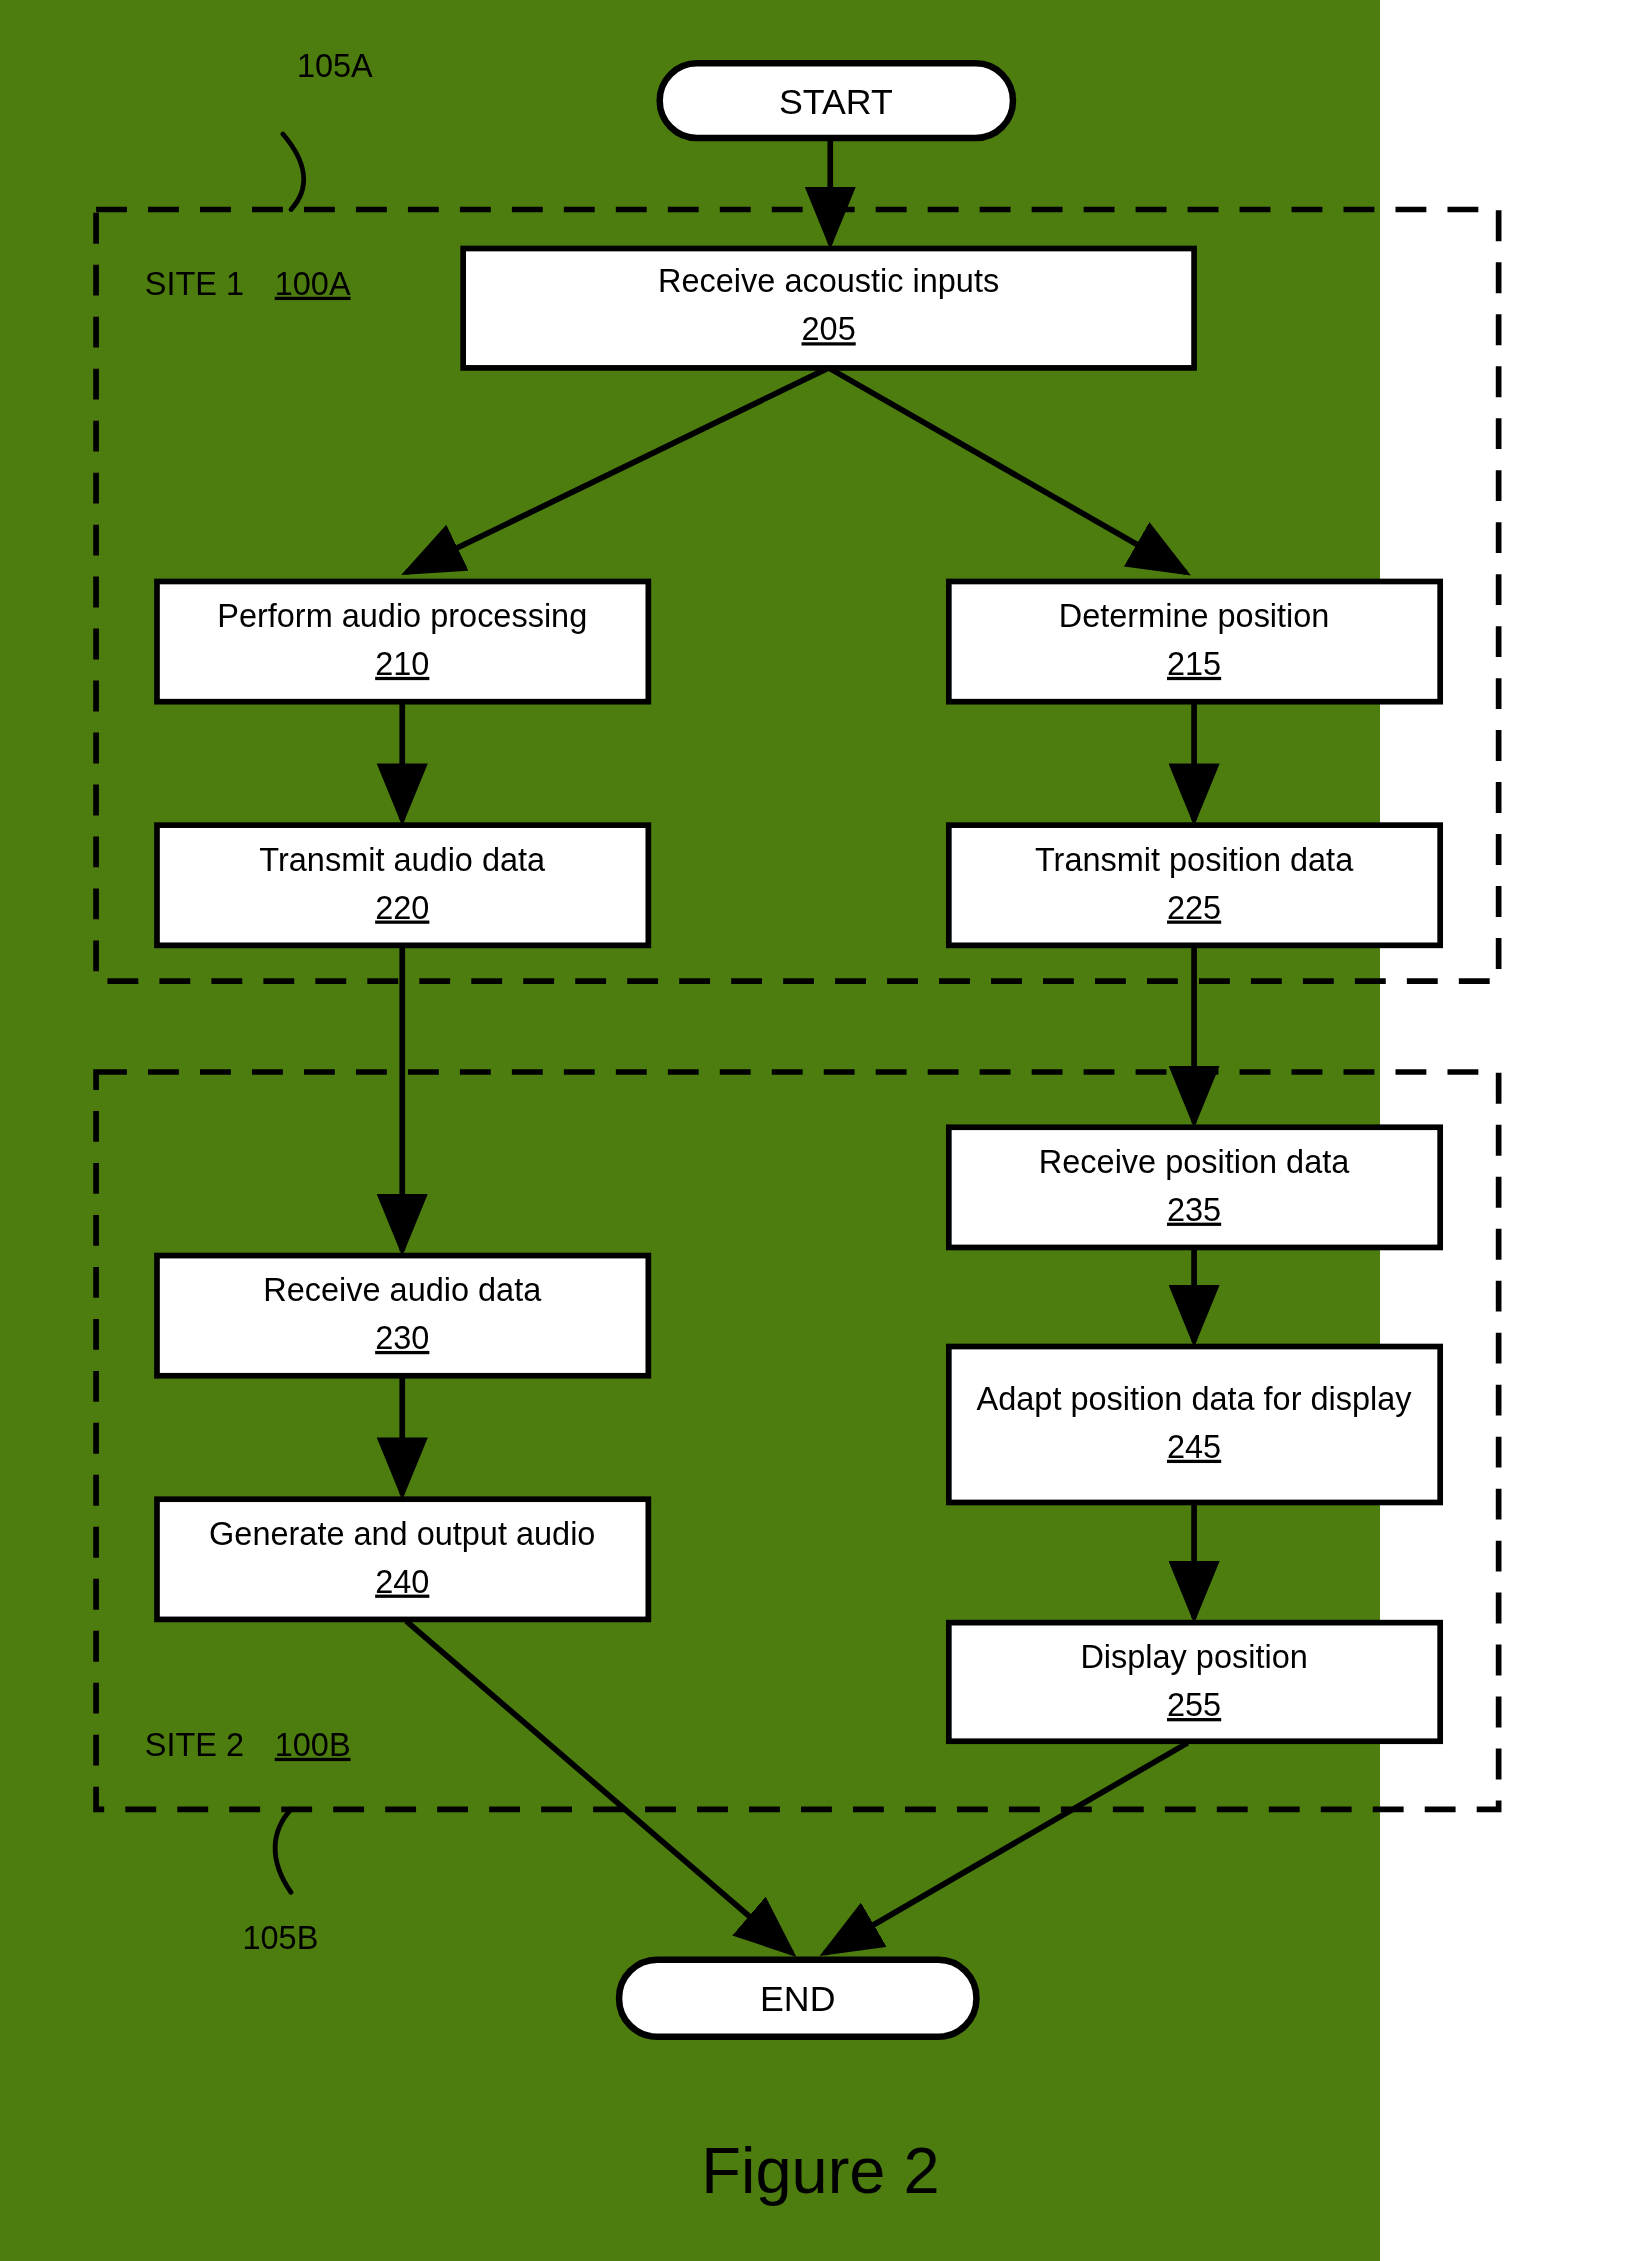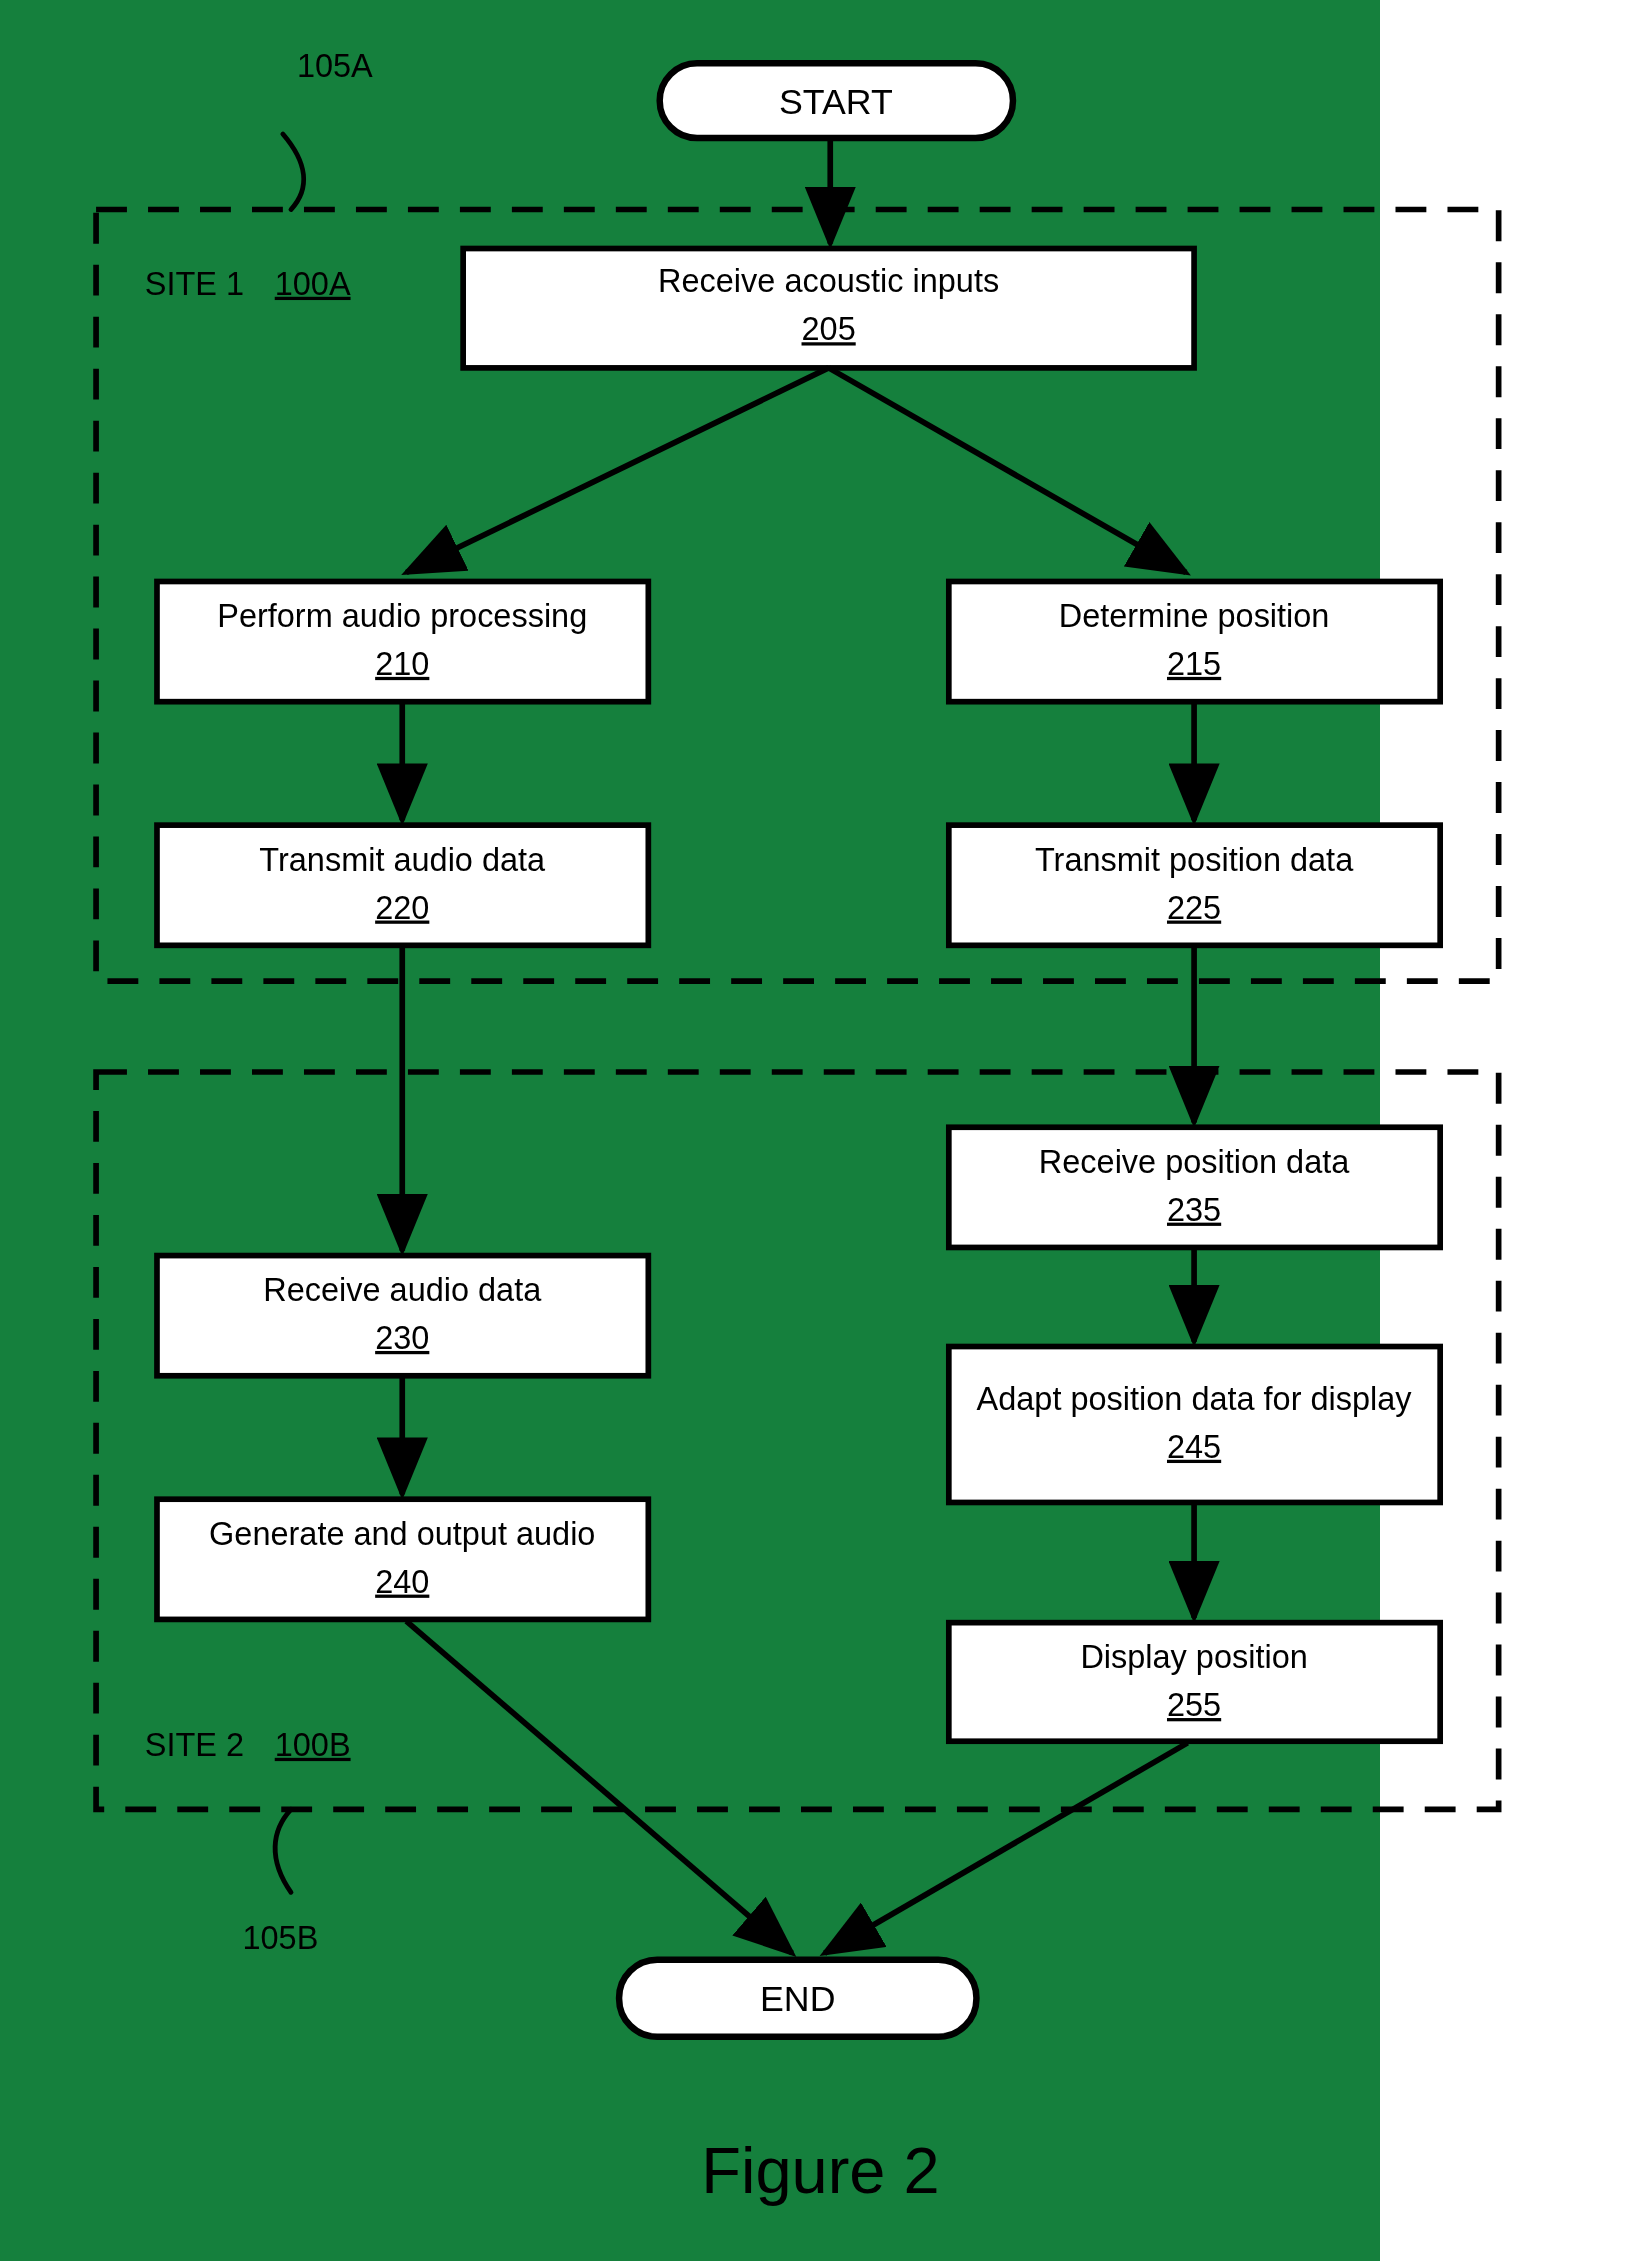--- a/index.html
+++ b/index.html
@@ -10,21 +10,21 @@
   body {
     width: 1641px;
     height: 2261px;
     font-family: "Liberation Sans", sans-serif;
     overflow: hidden;
   }
   #figure-root {
     position: relative;
     width: 1380px;
     height: 2261px;
-    background: #15803d;
+    background: #4d7c0f;
   }
   svg.diagram {
     position: absolute;
     top: 0;
     left: 0;
     width: 1641px;
     height: 2261px;
   }
   .node-rect {
     fill: #ffffff;

